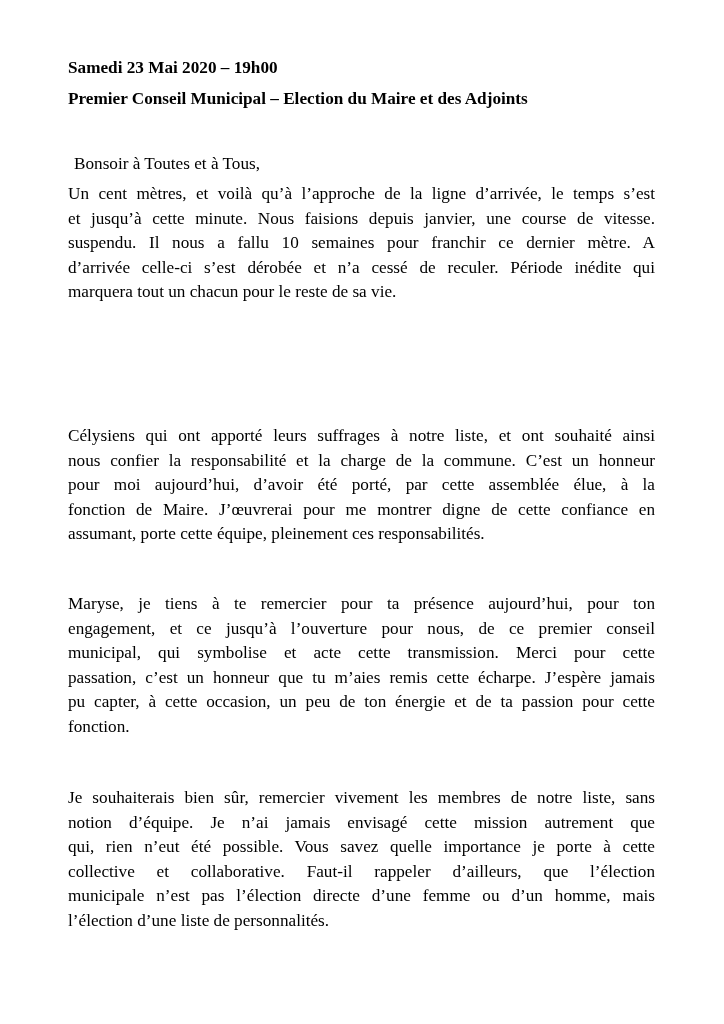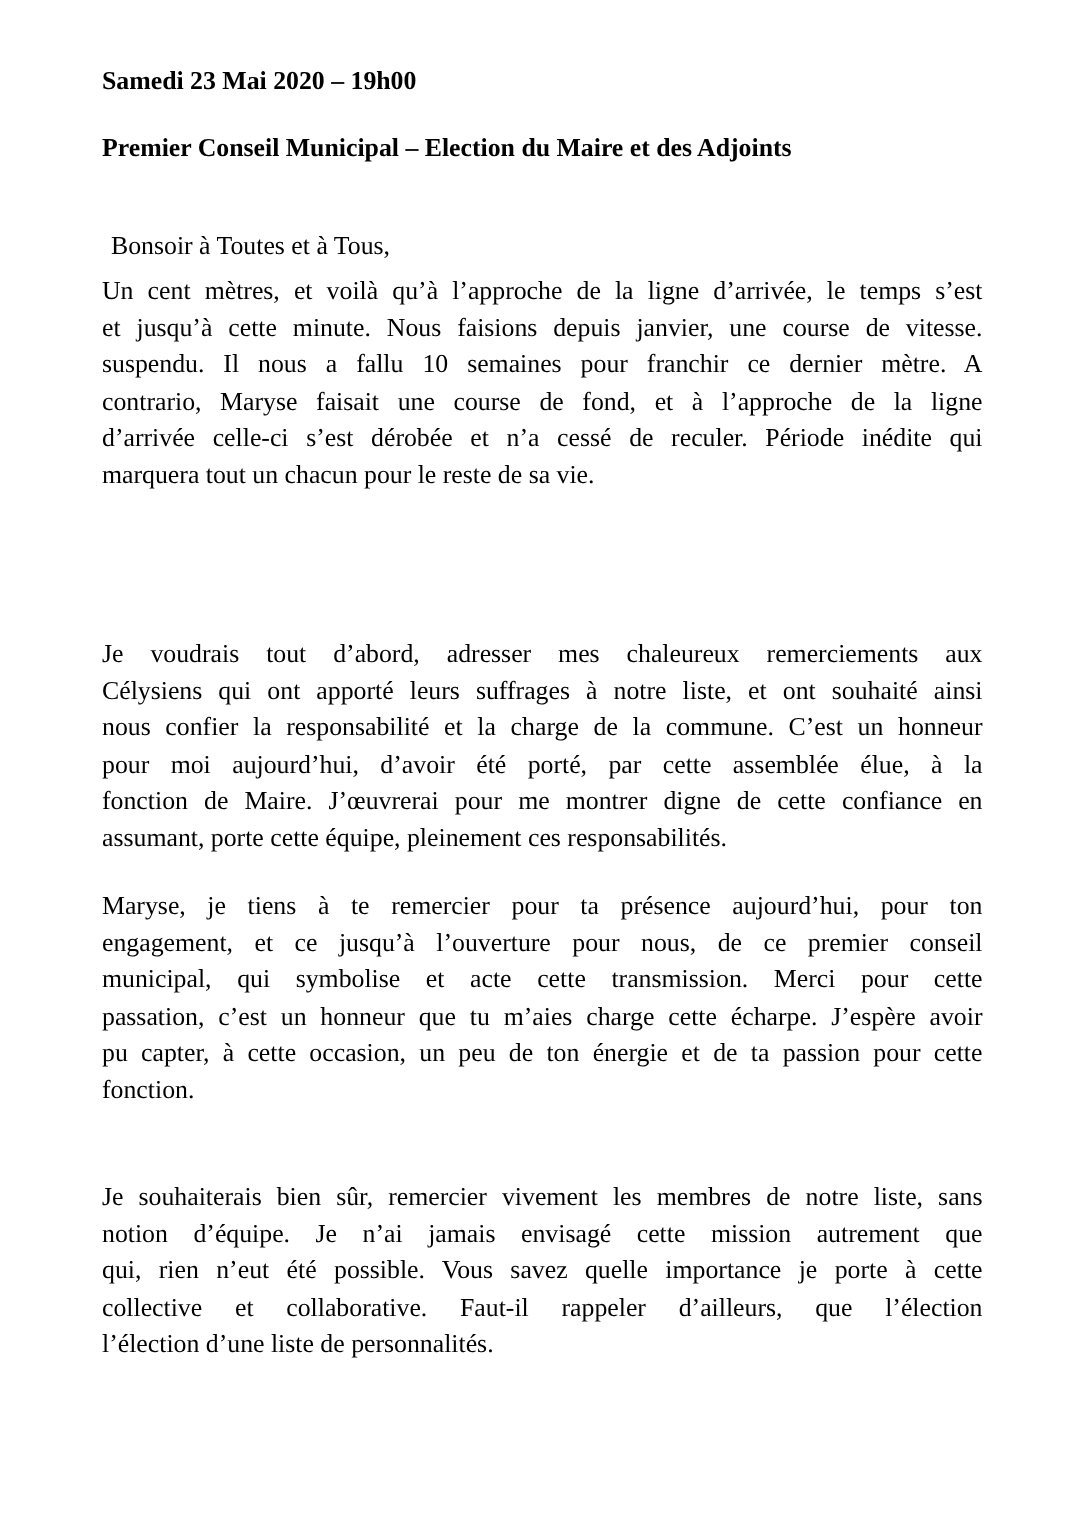--- a/index.html
+++ b/index.html
@@ -23,21 +23,21 @@
     }
     .title {
       position: absolute;
       left: 0;
       font-weight: bold;
       font-size: 17.2px;
       line-height: 20px;
       white-space: nowrap;
       margin: 0;
     }
-    #title-date { top: 44px; }
+    #title-date { top: 58px; }
     #title-event { top: 89px; }
     .greeting {
       position: absolute;
       left: 0;
       top: 148px;
       font-size: 17.2px;
       line-height: 20px;
       margin: 6px;
       white-space: nowrap;
     }
@@ -79,43 +79,42 @@
 
 <div class="page">
   <h1 class="title" id="title-date">Samedi 23 Mai 2020 – 19h00</h1>
   <h2 class="title" id="title-event">Premier Conseil Municipal – Election du Maire et des Adjoints</h2>
   <p class="greeting">Bonsoir à Toutes et à Tous,</p>
 
   <div class="para" id="para-1">
     <span class="line"><span class="t">Un cent mètres, et voilà qu’à l’approche de la ligne d’arrivée, le temps s’est</span></span>
     <span class="line"><span class="t">et jusqu’à cette minute. Nous faisions depuis janvier, une course de vitesse.</span></span>
     <span class="line"><span class="t">suspendu. Il nous a fallu 10 semaines pour franchir ce dernier mètre. A</span></span>
-    <span class="line"><span class="t">contrario, Maryse faisait une course de fond, et à l’approche de la ligne</span></span>
     <span class="line"><span class="t">d’arrivée celle-ci s’est dérobée et n’a cessé de reculer. Période inédite qui</span></span>
     <span class="line last"><span class="t">marquera tout un chacun pour le reste de sa vie.</span></span>
   </div>
 
   <div class="para" id="para-2">
-    <span class="line"><span class="t">Je voudrais tout d’abord, adresser mes chaleureux remerciements aux</span></span>
     <span class="line"><span class="t">Célysiens qui ont apporté leurs suffrages à notre liste, et ont souhaité ainsi</span></span>
     <span class="line"><span class="t">nous confier la responsabilité et la charge de la commune. C’est un honneur</span></span>
     <span class="line"><span class="t">pour moi aujourd’hui, d’avoir été porté, par cette assemblée élue, à la</span></span>
     <span class="line"><span class="t">fonction de Maire. J’œuvrerai pour me montrer digne de cette confiance en</span></span>
     <span class="line last"><span class="t">assumant, porte cette équipe, pleinement ces responsabilités.</span></span>
   </div>
 
   <div class="para" id="para-3">
     <span class="line"><span class="t">Maryse, je tiens à te remercier pour ta présence aujourd’hui, pour ton</span></span>
     <span class="line"><span class="t">engagement, et ce jusqu’à l’ouverture pour nous, de ce premier conseil</span></span>
     <span class="line"><span class="t">municipal, qui symbolise et acte cette transmission. Merci pour cette</span></span>
-    <span class="line"><span class="t">passation, c’est un honneur que tu m’aies charge cette écharpe. J’espère avoir</span></span>
+    <span class="line"><span class="t">passation, c’est un honneur que tu m’aies remis cette écharpe. J’espère jamais</span></span>
     <span class="line"><span class="t">pu capter, à cette occasion, un peu de ton énergie et de ta passion pour cette</span></span>
     <span class="line last"><span class="t">fonction.</span></span>
   </div>
 
   <div class="para" id="para-4">
     <span class="line"><span class="t">Je souhaiterais bien sûr, remercier vivement les membres de notre liste, sans</span></span>
     <span class="line"><span class="t">notion d’équipe. Je n’ai jamais envisagé cette mission autrement que</span></span>
     <span class="line"><span class="t">qui, rien n’eut été possible. Vous savez quelle importance je porte à cette</span></span>
     <span class="line"><span class="t">collective et collaborative. Faut-il rappeler d’ailleurs, que l’élection</span></span>
+    <span class="line"><span class="t">municipale n’est pas l’élection directe d’une femme ou d’un homme, mais</span></span>
     <span class="line last"><span class="t">l’élection d’une liste de personnalités.</span></span>
   </div>
 </div>
 
 </body></html>

